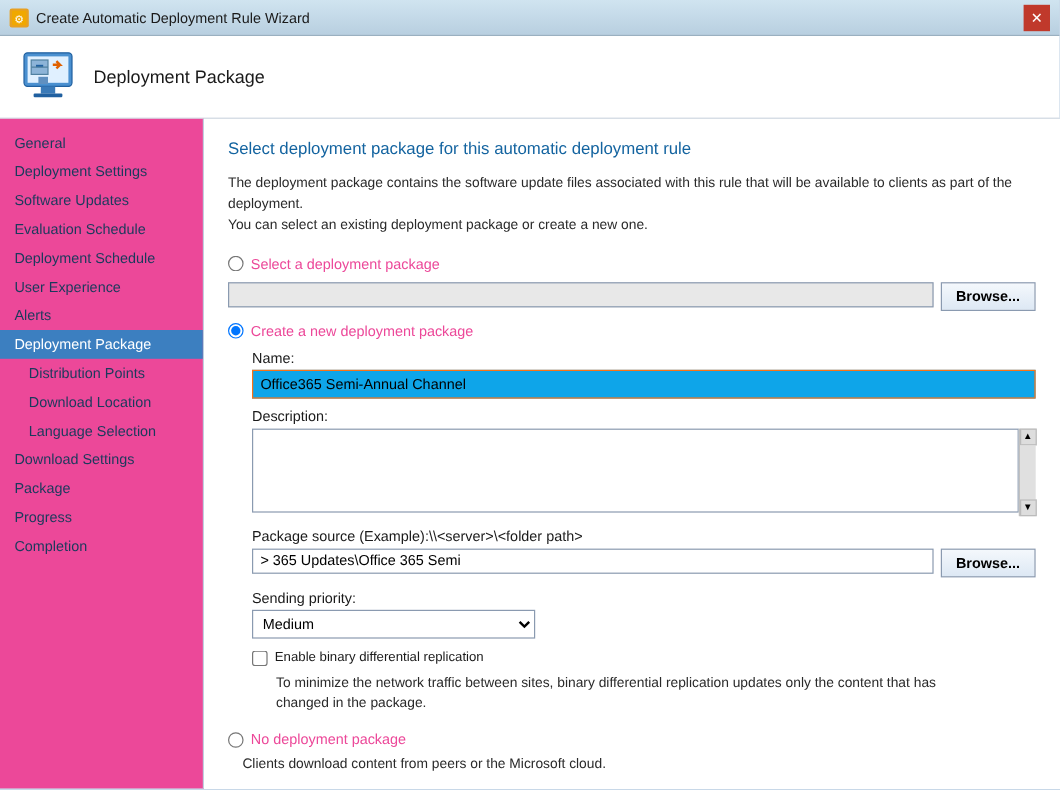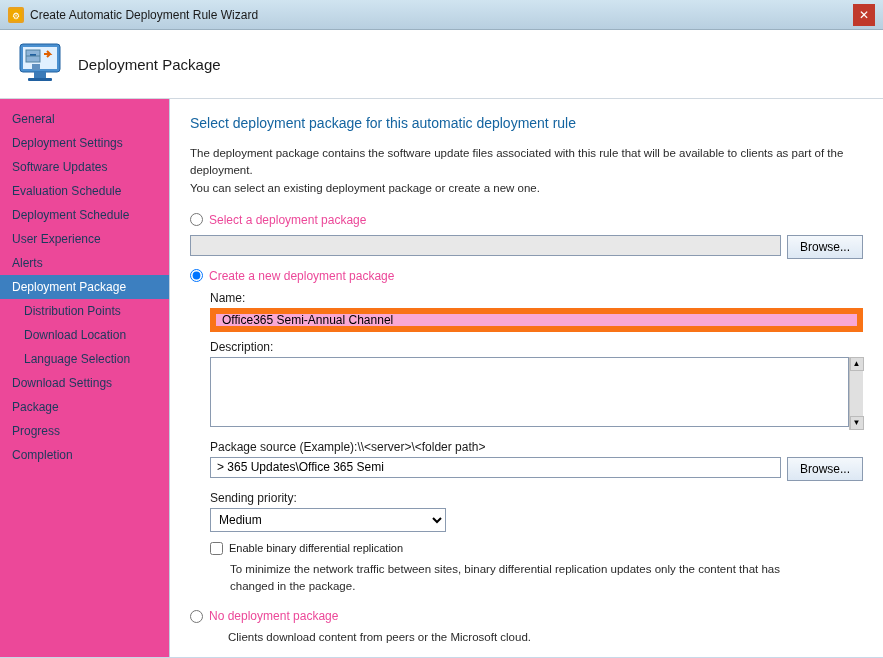--- a/index.html
+++ b/index.html
@@ -159,38 +159,39 @@
       color: #888;
     }
     .browse-btn {
       height: 24px;
       padding: 0 12px;
       background: linear-gradient(to bottom, #f4f8fc, #dde8f4);
       border: 1px solid #8a9ab0;
       font-size: 12px;
       cursor: pointer;
       white-space: nowrap;
+      font-weight: bold;
     }
 
     
     .new-package-section {
       margin-left: 20px;
     }
     .field-label {
       font-size: 12px;
       color: #1a1a1a;
       margin-bottom: 3px;
     }
     .full-input {
       width: 100%;
       height: 24px;
-      border: 6px solid #f97316;
+      border: 1px solid #f97316;
       padding: 2px 6px;
       font-size: 12px;
-      background: #f9a8d4;
+      background: #0ea5e9;
       margin-bottom: 8px;
     }
 
     
     .desc-textarea-wrapper {
       position: relative;
       margin-bottom: 10px;
     }
     .desc-textarea {
       width: 100%;
@@ -266,21 +267,21 @@
       margin-bottom: 14px;
     }
 
     
     .no-deploy-section {
       margin-top: 6px;
     }
     .no-deploy-desc {
       font-size: 11.5px;
       color: #2a2a2a;
-      margin-left: 38px;
+      margin-left: 12px;
       margin-top: 4px;
     }
 
     
     .content-area::-webkit-scrollbar {
       width: 14px;
     }
     .content-area::-webkit-scrollbar-track {
       background: #f0f0f0;
     }

